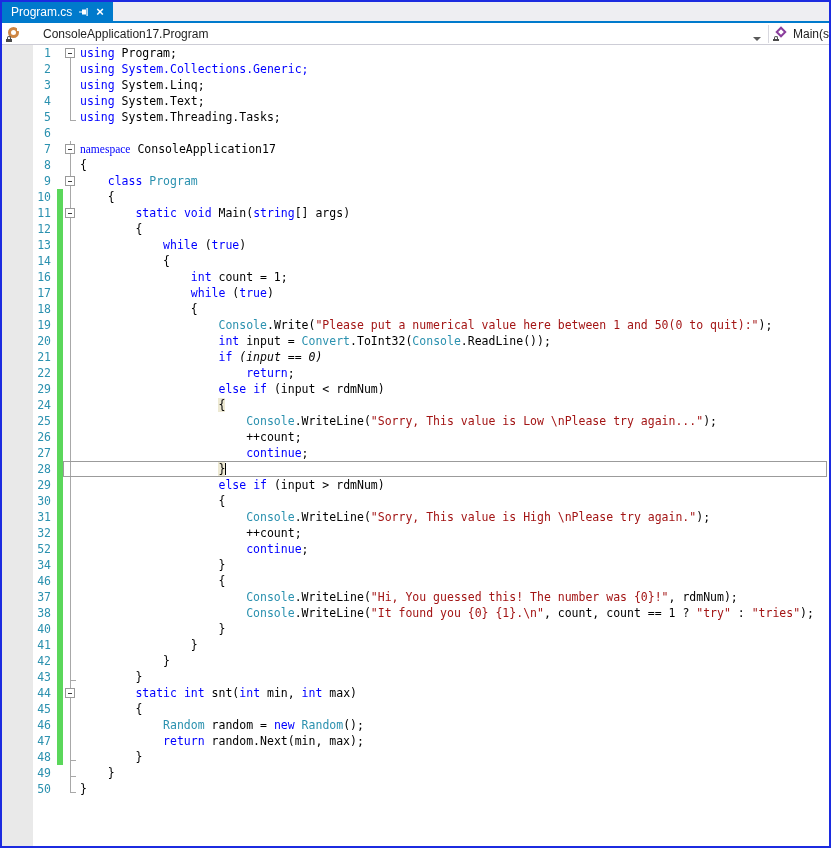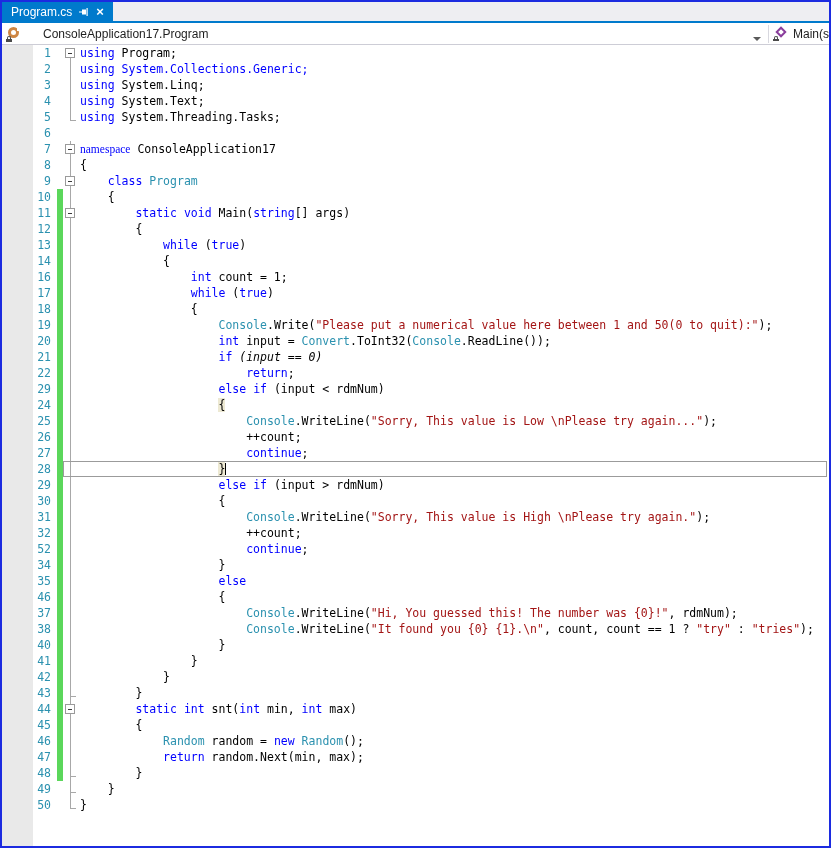--- a/index.html
+++ b/index.html
@@ -336,26 +336,20 @@
           <span class="fold fold-line"></span>
           <span class="code"><span class="tok-p" style="color: rgb(0, 0, 0);">                        </span><span class="tok-k" style="color: rgb(0, 0, 255);">continue</span><span class="tok-p" style="color: rgb(0, 0, 0);">;</span></span>
         </div>
         <div class="line">
           <span class="num">34</span>
           <span class="chg on"></span>
           <span class="fold fold-line"></span>
           <span class="code"><span class="tok-p" style="color: rgb(0, 0, 0);">                    }</span></span>
         </div>
         <div class="line">
-          <span class="num">35</span>
-          <span class="chg on"></span>
-          <span class="fold fold-line"></span>
-          <span class="code"><span class="tok-p" style="color: rgb(0, 0, 0);">                    </span><span class="tok-k" style="color: rgb(0, 0, 255);">else</span></span>
-        </div>
-        <div class="line">
           <span class="num">46</span>
           <span class="chg on"></span>
           <span class="fold fold-line"></span>
           <span class="code"><span class="tok-p" style="color: rgb(0, 0, 0);">                    {</span></span>
         </div>
         <div class="line">
           <span class="num">37</span>
           <span class="chg on"></span>
           <span class="fold fold-line"></span>
           <span class="code"><span class="tok-p" style="color: rgb(0, 0, 0);">                        </span><span class="tok-t" style="color: rgb(43, 145, 175);">Console</span><span class="tok-p" style="color: rgb(0, 0, 0);">.WriteLine(</span><span class="tok-s" style="color: rgb(163, 21, 21);">"Hi, You guessed this! The number was {0}!"</span><span class="tok-p" style="color: rgb(0, 0, 0);">, rdmNum);</span></span>

